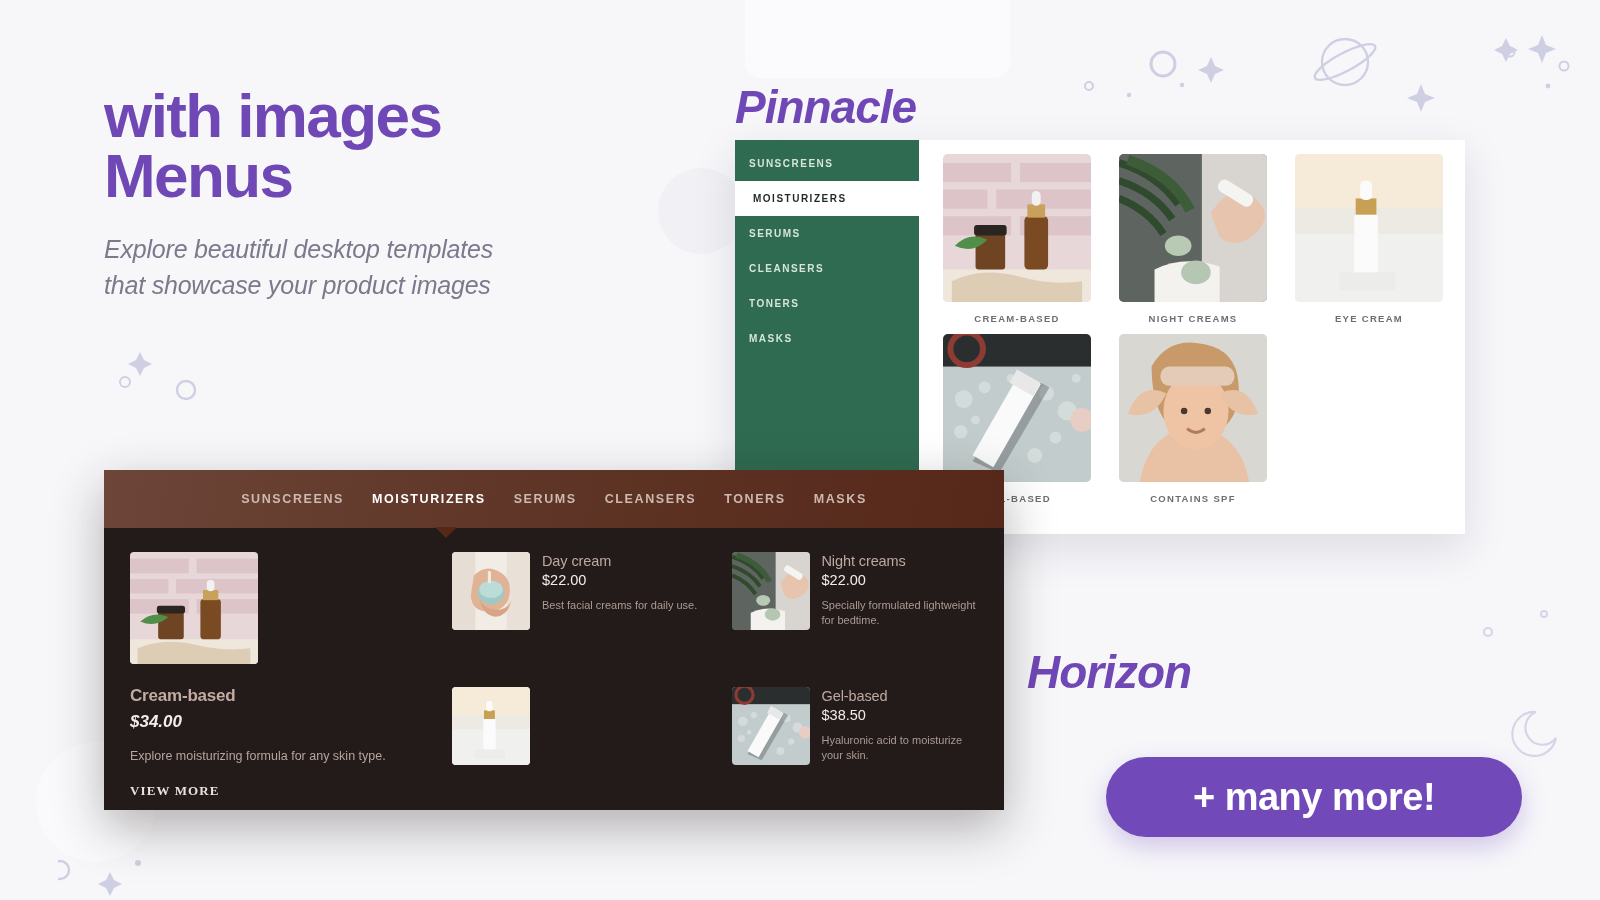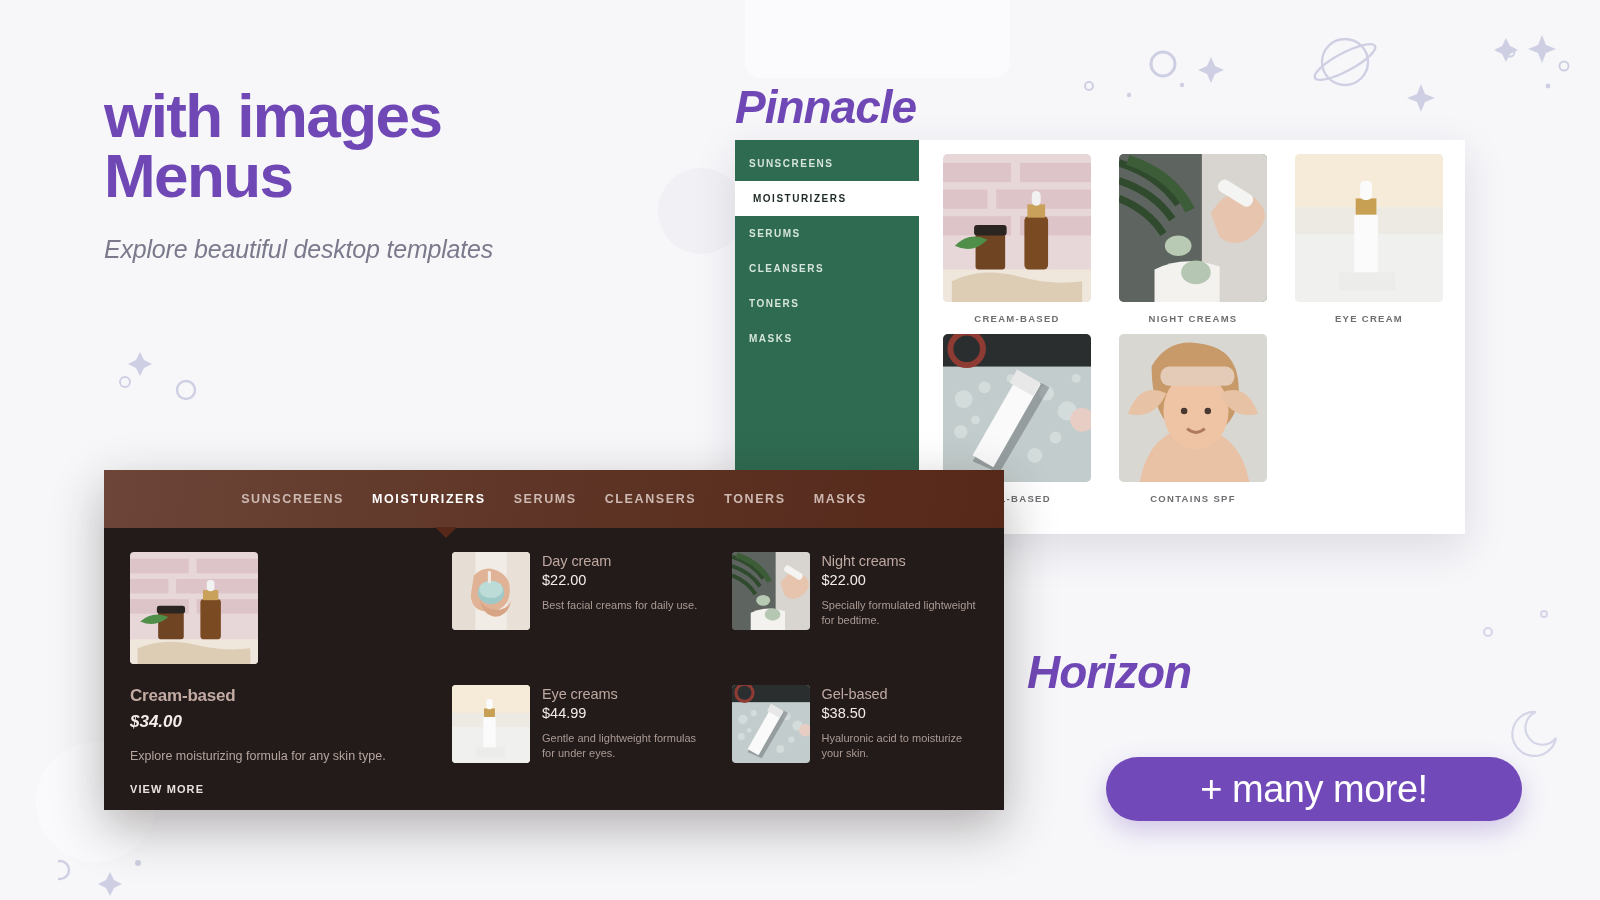--- a/index.html
+++ b/index.html
@@ -94,41 +94,42 @@
     margin-top:22px; font-size:17px; font-weight:700; color:#c3aaa3;
     letter-spacing:-0.2px;
   }
   .feature-price {
     margin-top:6px; font-size:17px; font-style:italic; color:#f2ece9;font-weight:bold;
   }
   .feature-desc {
     margin-top:16px; font-size:12.5px; color:#b6a49e; line-height:1.4;
   }
   .feature-more {
-    margin-top:17px; font-size:11px; font-weight:700; letter-spacing:1.1px;
+    margin-top:17px; font-size:13px; font-weight:700; letter-spacing:1.1px;
     color:#e9e1de;
+    font-family:Liberation Serif, serif;
   }
 
   .list-cols { display:grid; grid-template-columns:1fr 1fr; gap:24px 33px; flex:1; }
   .list-item { display:flex; gap:12px; }
   .list-thumb {
     width:78px; height:78px; border-radius:4px; flex:none; overflow:hidden;
     position:relative; background:#3a2f2c;
   }
   .list-text { padding-top:1px; }
   .list-name { font-size:14.5px; color:#bfa8a1; letter-spacing:-0.1px; }
   .list-price { margin-top:3px; font-size:14.5px; color:#f2ece9; }
   .list-desc { margin-top:10px; font-size:11px; color:#ab9a94; line-height:1.35; max-width:160px; }
 
   
   .cta {
-    position:absolute; left:1106px; top:757px; width:416px; height:64px;
+    position:absolute; left:1106px; top:757px; width:416px; height:80px;
     background:#7149b8; border-radius:40px;
     display:flex; align-items:center; justify-content:center;
-    color:#fff; font-size:38px; font-weight:400; letter-spacing:-0.5px;
+    color:#fff; font-size:38px; font-weight:700; letter-spacing:-0.5px;
     box-shadow:0 10px 26px rgba(113,73,184,.28);
   }
 </style>
 </head>
 <body>
 
 <div class="soft-band" style="left:745px;top:0;width:265px;height:78px;border-radius:0 0 16px 16px;"></div>
 <div class="blob" style="left:658px;top:168px;width:86px;height:86px;"></div>
 <div class="blob" style="left:36px;top:742px;width:120px;height:120px;background:#fafafc;"></div>
 
@@ -169,20 +170,21 @@
   <path d="M14 14 l4 8 8 4 -8 4 -4 8 -4 -8 -8 -4 8 -4 z" fill="#cfcfe4" stroke="none"></path>
 </svg>
 
 <div class="hero">
   <div class="hero-title">
     <div>with images</div>
     <div>Menus</div>
   </div>
   <div class="hero-sub">
     <div>Explore beautiful desktop templates</div>
+    <div>that showcase your product images</div>
   </div>
 </div>
 
 <div class="caption" id="cap-pinnacle">Pinnacle</div>
 <div class="caption" id="cap-horizon">Horizon</div>
 
 <div class="pinnacle">
   <div class="pin-side">
     <div class="pin-side-item">
       <span>SUNSCREENS</span>
@@ -422,25 +424,20 @@
             <rect width="100" height="100" fill="#f6f1e8"></rect>
             <rect x="0" y="0" width="100" height="36" fill="#f6ebd9"></rect>
             <rect x="0" y="52" width="100" height="48" fill="#f0f1ef"></rect>
             <rect x="0" y="36" width="100" height="18" fill="#eceae3"></rect>
             <rect x="40" y="40" width="16" height="42" rx="3" fill="#fbfbfb"></rect>
             <rect x="41" y="30" width="14" height="11" fill="#c8a054"></rect>
             <rect x="44" y="18" width="8" height="13" rx="3" fill="#fbfbfb"></rect>
             <rect x="30" y="80" width="38" height="12" fill="#ececea"></rect>
           </svg>
         </div>
-        <div class="list-text">
-          <div class="list-name">Eye creams</div>
-          <div class="list-price">$44.99</div>
-          <div class="list-desc">Gentle and lightweight formulas for under eyes.</div>
-        </div>
       </div>
 
       <div class="list-item">
         <div class="list-thumb">
           <svg class="ph" width="100%" height="100%" viewBox="0 0 100 100" preserveAspectRatio="none">
             <rect width="100" height="100" fill="#c3cccc"></rect>
             <rect x="0" y="0" width="100" height="22" fill="#2b2e2f"></rect>
             <circle cx="16" cy="10" r="11" fill="none" stroke="#8e3b34" stroke-width="4"></circle>
             <g fill="#d7dede" opacity=".85">
               <circle cx="14" cy="44" r="6"></circle>

